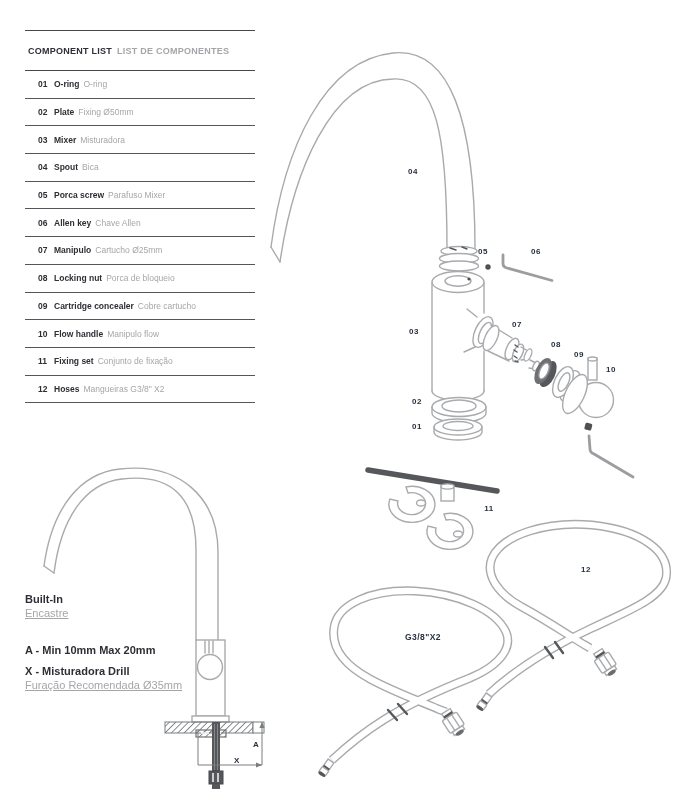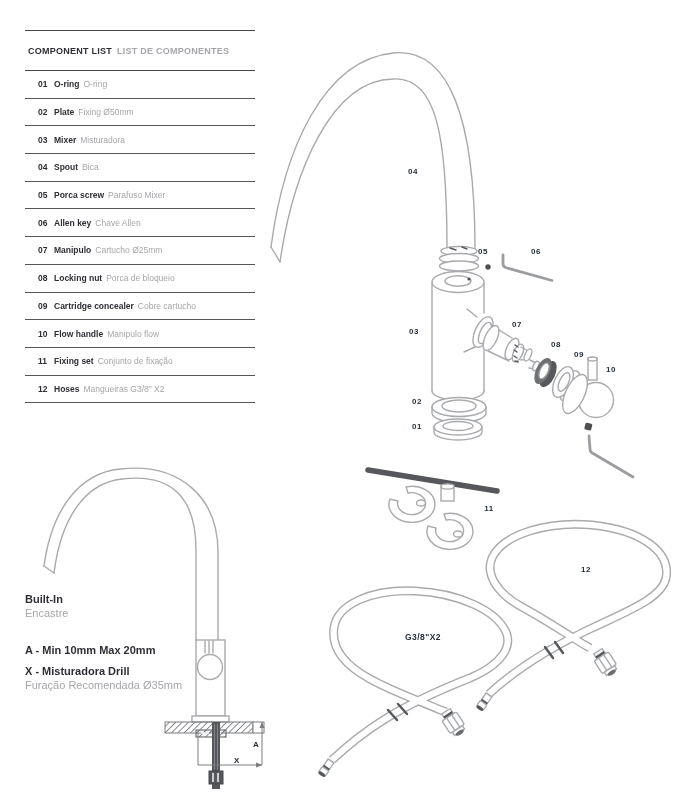--- a/index.html
+++ b/index.html
@@ -22,21 +22,21 @@
   .crow .pt  { color:#a6a6aa; }
 
   
   .plabel { position:absolute; transform:translate(-50%,-50%); font-size:8px; font-weight:bold;
             color:#27303e; letter-spacing:.45px; white-space:nowrap; }
   .hoselabel { font-size:8.5px; }
 
   
   .binotes { position:absolute; left:25px; top:592px; font-size:11px; line-height:1.3; color:#2e2e35; }
   .binotes .b { font-weight:bold; color:#2e2e35; }
-  .binotes .g { color:#a6a6aa; }
+  .binotes .g { color:#a6a6aa;text-decoration:underline; }
   .binotes .sp { height:22px; }
 
   
   .ln  { fill:none; stroke:#a8aaad; stroke-width:1.4; stroke-linecap:round; stroke-linejoin:round; }
   .lnf { fill:#ffffff; stroke:#a8aaad; stroke-width:1.4; }
   .key { fill:none; stroke:#9b9da0; stroke-width:2.8; stroke-linecap:round; stroke-linejoin:round; }
   .dkl { fill:none; stroke:#55575a; stroke-width:1.4; stroke-linecap:round; }
   .hose-u { fill:none; stroke:#a8aaad; stroke-width:9; }
   .hose-o { fill:none; stroke:#ffffff; stroke-width:6.2; }
   .band { fill:none; stroke:#55575a; stroke-width:2.4; stroke-linecap:round; }

